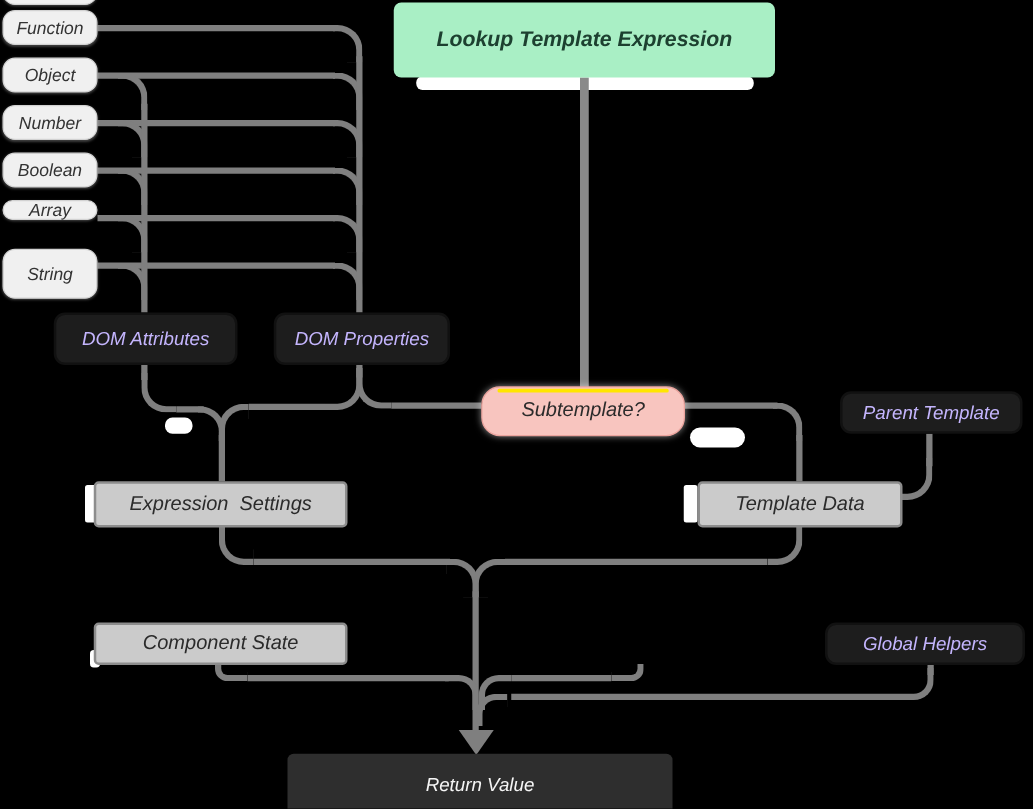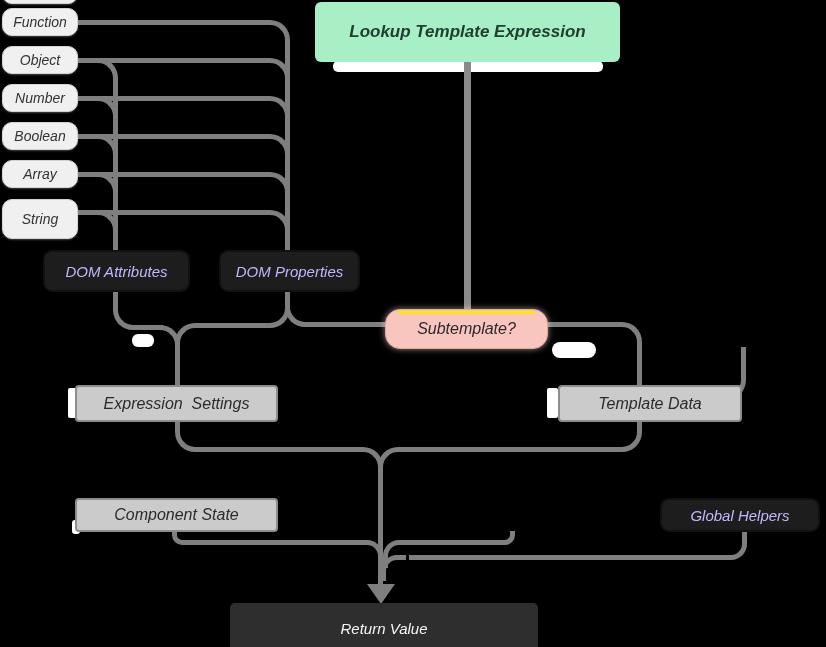--- a/index.html
+++ b/index.html
@@ -152,21 +152,21 @@
   </div>
   <div class="node pill" style="left:2px; top:46px; width:76px; height:28px;">
     <span class="node-label">Object</span>
   </div>
   <div class="node pill" style="left:2px; top:84px; width:76px; height:28px;">
     <span class="node-label">Number</span>
   </div>
   <div class="node pill" style="left:2px; top:122px; width:76px; height:28px;">
     <span class="node-label">Boolean</span>
   </div>
-  <div class="node pill" style="left:2px; top:160px; width:76px; height:28px;">
+  <div class="node pill" style="left:2px; top:160px; width:76px; height:16px;">
     <span class="node-label">Array</span>
   </div>
   <div class="node pill" style="left:2px; top:199px; width:76px; height:40px;">
     <span class="node-label">String</span>
   </div>
 
   <div class="node green" style="left:315px; top:2px; width:305px; height:60px;">
     <span class="node-label">Lookup Template Expression</span>
   </div>
 
@@ -175,25 +175,28 @@
   </div>
   <div class="node dark" style="left:219px; top:250px; width:141px; height:42px;">
     <span class="node-label">DOM Properties</span>
   </div>
 
   <div class="node pink" style="left:385px; top:309px; width:163px; height:40px;">
     <div class="yellow-top"></div>
     <span class="node-label">Subtemplate?</span>
   </div>
 
+  <div class="node dark" style="left:672px; top:313px; width:146px; height:34px;">
+    <span class="node-label">Parent Template</span>
+  </div>
 
   <div class="node gray" style="left:75px; top:385px; width:203px; height:37px;">
     <span class="node-label">Expression  Settings</span>
   </div>
-  <div class="node gray" style="left:558px; top:385px; width:184px; height:37px;">
+  <div class="node gray" style="left:558px; top:385px; width:164px; height:37px;">
     <span class="node-label">Template Data</span>
   </div>
 
   <div class="node gray" style="left:75px; top:498px; width:203px; height:34px;">
     <span class="node-label">Component State</span>
   </div>
   <div class="node dark" style="left:660px; top:498px; width:160px; height:34px;">
     <span class="node-label">Global Helpers</span>
   </div>
 

